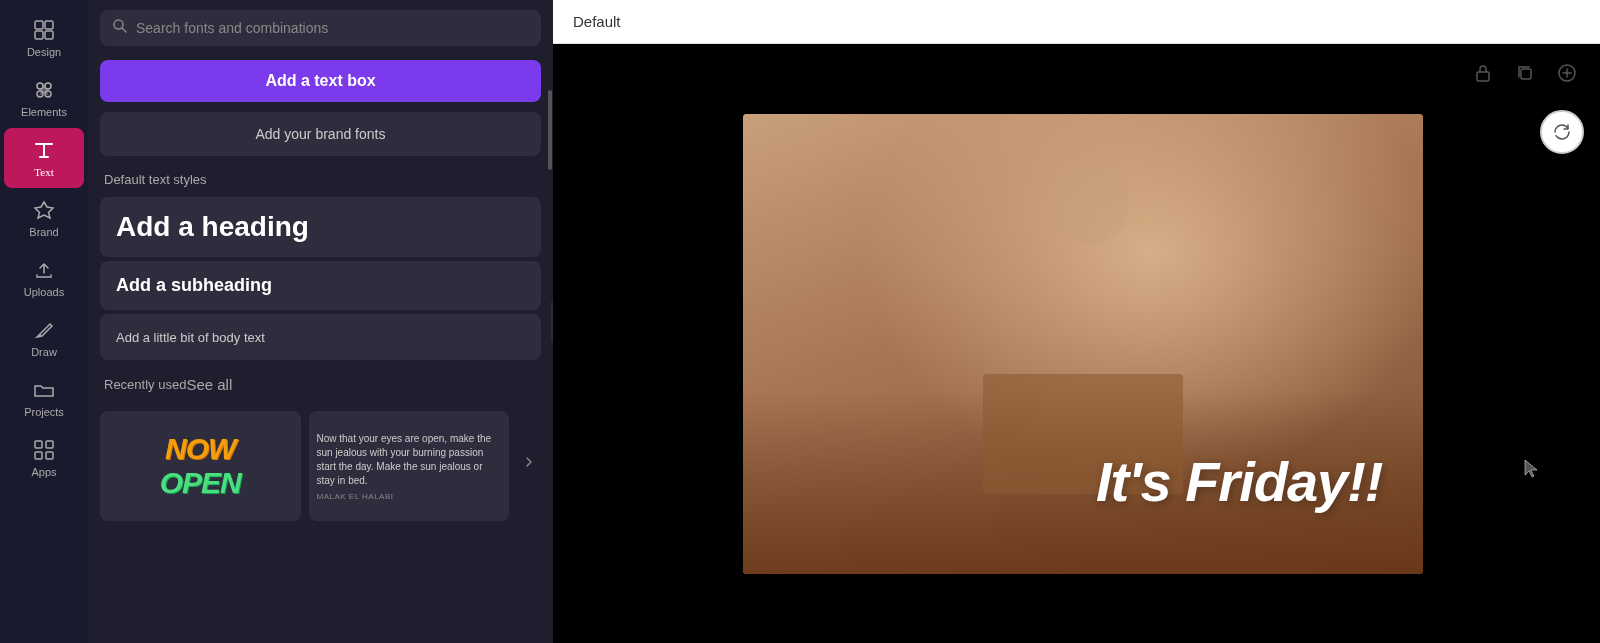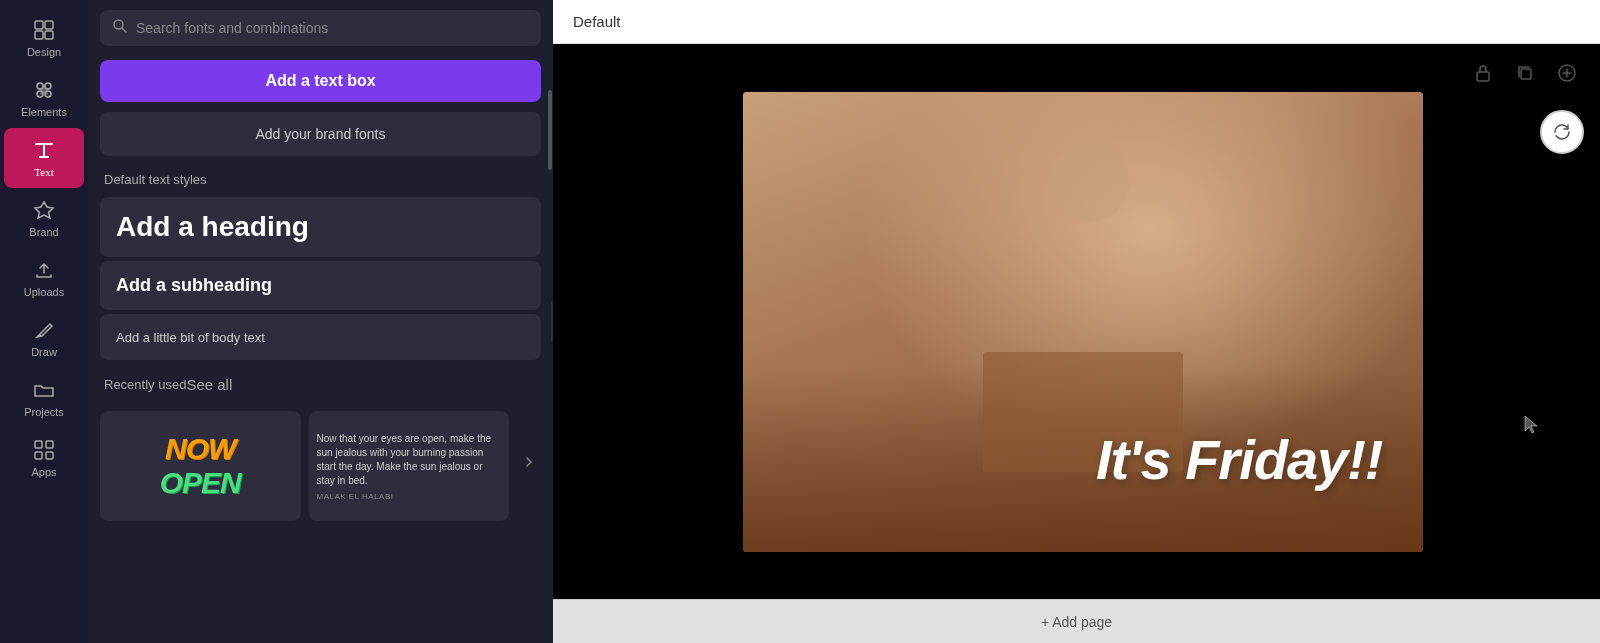--- a/index.html
+++ b/index.html
@@ -544,17 +544,14 @@
     </div>
 
     <div style="position:absolute; bottom:160px; right:60px; pointer-events:none;">
       <svg width="16" height="20" viewBox="0 0 16 20" fill="none">
         <path d="M1 1 L1 16 L5 12 L8 18 L10 17 L7 11 L13 11Z" fill="#555" stroke="#fff" stroke-width="0.5"></path>
       </svg>
     </div>
 
   </div>
 
-  <div class="add-page-bar">
-    <span>+ Add page</span>
-  </div>
 
 </div>
 
 </body></html>

